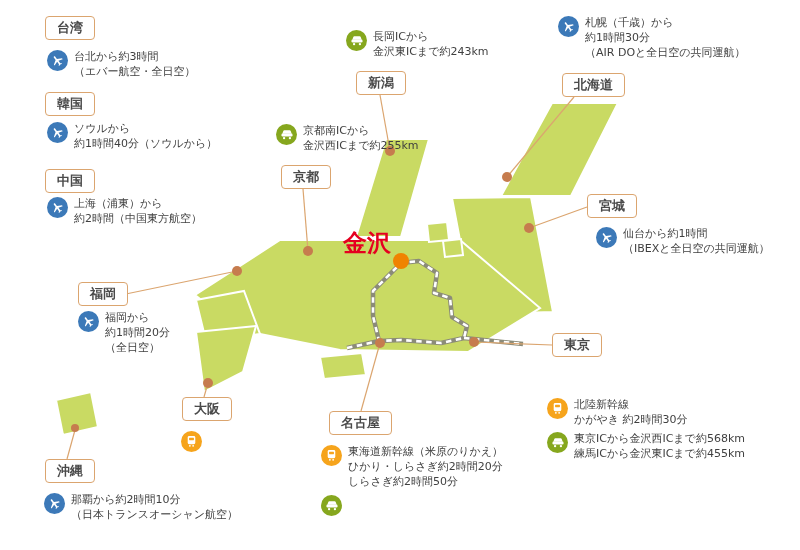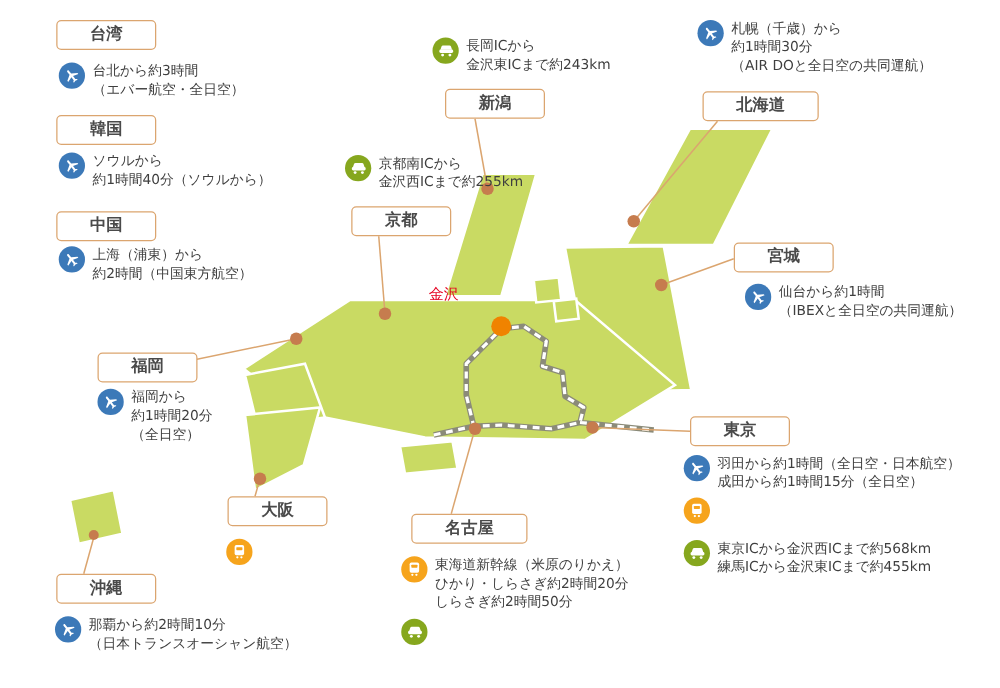--- a/index.html
+++ b/index.html
@@ -9,25 +9,25 @@
   svg.map-svg { position: absolute; left: 0; top: 0; }
   .land { fill: var(--land, #c9da63); stroke: #ffffff; stroke-width: 2; }
   .rail-casing { fill: none; stroke: #8b8b79; stroke-width: 4.5; stroke-linejoin: round; }
   .rail-dash { fill: none; stroke: #ffffff; stroke-width: 2.6; stroke-dasharray: 5.5 4.5; stroke-linejoin: round; }
   .connector { stroke: var(--connector, #dba56f); stroke-width: 1.2; }
   .city-dot { fill: var(--city-dot, #c67c4e); }
   .kanazawa-dot { fill: var(--kanazawa-dot, #f08300); }
   .city-box {
     position: absolute; background: #fff;
     border: 1px solid var(--box-border, #dba56f);
-    border-radius: 4px; padding: 2px 26px;
+    border-radius: 4px; padding: 2px 11px;
     font-size: 13px; font-weight: bold; color: #4a4a4a;
     white-space: nowrap; line-height: 1.4; z-index: 3;
   }
-  .kanazawa-label { position: absolute; font-size: 12px; font-weight: normal; color: var(--kanazawa-text, #e50020); z-index: 3; }
+  .kanazawa-label { position: absolute; font-size: 24px; font-weight: bold; color: var(--kanazawa-text, #e50020); z-index: 3; }
   .info { position: absolute; display: flex; align-items: flex-start; gap: 6px; z-index: 3; }
   .badge { width: 21px; height: 21px; border-radius: 50%; display: flex; align-items: center; justify-content: center; flex: 0 0 21px; margin-top: 1px; }
   .badge.plane { background: var(--plane-badge, #3c79b8); }
   .badge.plane svg { transform: rotate(-38deg); }
   .badge.train { background: var(--train-badge, #f6a41c); }
   .badge.car  { background: var(--car-badge, #86a71e); }
   .cut-train { fill: var(--train-badge, #f6a41c); }
   .lines { font-size: 11px; color: var(--text, #3f3f3f); line-height: 1.38; white-space: nowrap; }
 </style>
 </head>
@@ -192,41 +192,34 @@
           <path fill="#fff" d="M21,16v-2l-8-5V3.5C13,2.67,12.33,2,11.5,2S10,2.67,10,3.5V9l-8,5v2l8-2.5V19l-2,1.5V22l3.5-1l3.5,1v-1.5L13,19v-5.5L21,16z"></path>
         </svg>
     </span>
     <div class="lines">
       <div>福岡から</div>
       <div>約1時間20分</div>
       <div>（全日空）</div>
     </div>
   </div>
 
-  <div class="info" style="left:547px;top:363px">
-    <span class="badge plane">
-      <svg viewBox="0 0 24 24" width="13" height="13">
-          <path fill="#fff" d="M21,16v-2l-8-5V3.5C13,2.67,12.33,2,11.5,2S10,2.67,10,3.5V9l-8,5v2l8-2.5V19l-2,1.5V22l3.5-1l3.5,1v-1.5L13,19v-5.5L21,16z"></path>
-        </svg>
-    </span>
-    <div class="lines">
-      <div>羽田から約1時間（全日空・日本航空）</div>
-      <div>成田から約1時間15分（全日空）</div>
-    </div>
-  </div>
 
   <div class="info" style="left:547px;top:397px">
     <span class="badge train">
       <svg viewBox="0 0 24 24" width="13" height="13">
           <rect x="5" y="2" width="14" height="15" rx="2.5" fill="#fff"></rect>
           <rect x="7.5" y="5" width="9" height="4.5" rx="1" class="cut-train"></rect>
           <circle cx="9" cy="20" r="1.7" fill="#fff"></circle>
           <circle cx="15" cy="20" r="1.7" fill="#fff"></circle>
         </svg>
     </span>
+    <div class="lines">
+      <div>北陸新幹線</div>
+      <div>かがやき 約2時間30分</div>
+    </div>
   </div>
 
   <div class="info" style="left:547px;top:431px">
     <span class="badge car">
       <svg viewBox="0 0 24 24" width="14" height="14">
           <path fill="#fff" d="M4 10 L5.5 5.5 Q6 4 7.5 4 L16.5 4 Q18 4 18.5 5.5 L20 10 Z"></path>
           <rect x="2.5" y="9.5" width="19" height="5" rx="2" fill="#fff"></rect>
           <circle cx="7" cy="17.3" r="2" fill="#fff"></circle>
           <circle cx="17" cy="17.3" r="2" fill="#fff"></circle>
         </svg>

